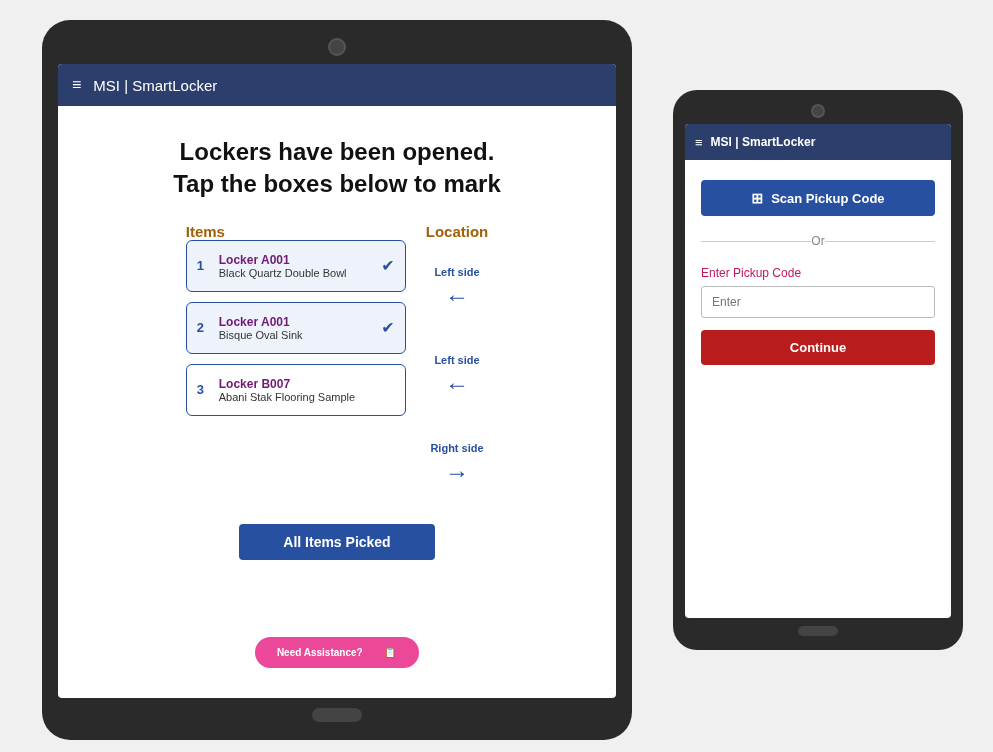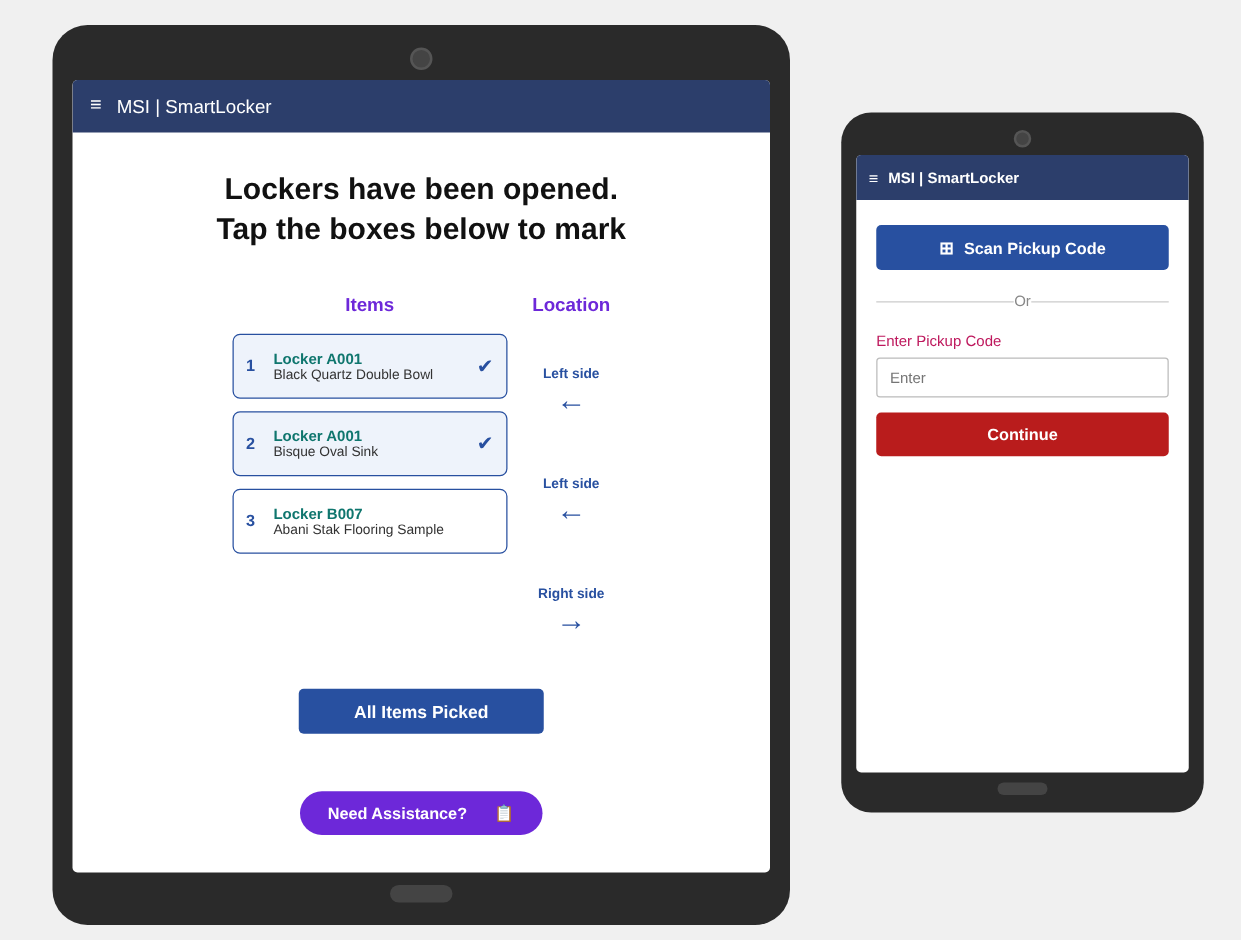--- a/index.html
+++ b/index.html
@@ -100,44 +100,44 @@
       align-items: center;
       overflow: auto;
     }
 
     .tablet-title {
       font-size: 24px;
       font-weight: 900;
       color: #111;
       text-align: center;
       line-height: 1.35;
-      margin-bottom: 35px;
+      margin-bottom: 22px;
     }
 
     .items-section {
       width: 100%;
       display: flex;
       flex-direction: row;
       justify-content: center;
       gap: 20px;
     }
 
     .items-column {
       display: flex;
       flex-direction: column;
       gap: 0;
       flex: 0 0 auto;
     }
 
     .col-header {
       font-size: 15px;
       font-weight: 700;
-      color: #6d28d9;
-      text-align: center;
-      margin-bottom: 14px;
+      color: #a16207;
+      text-align: left;
+      margin-bottom: 0;
     }
 
     .location-column {
       display: flex;
       flex-direction: column;
       align-items: center;
       gap: 16px;
     }
 
     .locker-item {
@@ -164,21 +164,21 @@
       min-width: 14px;
     }
 
     .item-info {
       flex: 1;
     }
 
     .item-locker {
       font-size: 12px;
       font-weight: 700;
-      color: #0f766e;
+      color: #701a75;
     }
 
     .item-name {
       font-size: 11px;
       color: #333;
     }
 
     .check-icon {
       color: #2850a0;
       font-size: 16px;
@@ -218,26 +218,26 @@
       cursor: pointer;
     }
 
     .assistance-btn {
       margin-top: auto;
       padding-top: 30px;
       margin-bottom: 10px;
     }
 
     .assistance-pill {
-      background: #6d28d9;
+      background: #ec4899;
       color: #fff;
       border: none;
       border-radius: 30px;
       padding: 10px 22px;
-      font-size: 13px;
+      font-size: 10px;
       font-weight: 600;
       cursor: pointer;
       display: flex;
       align-items: center;
       gap: 22px;
     }
 
     
     .phone {
       position: absolute;

